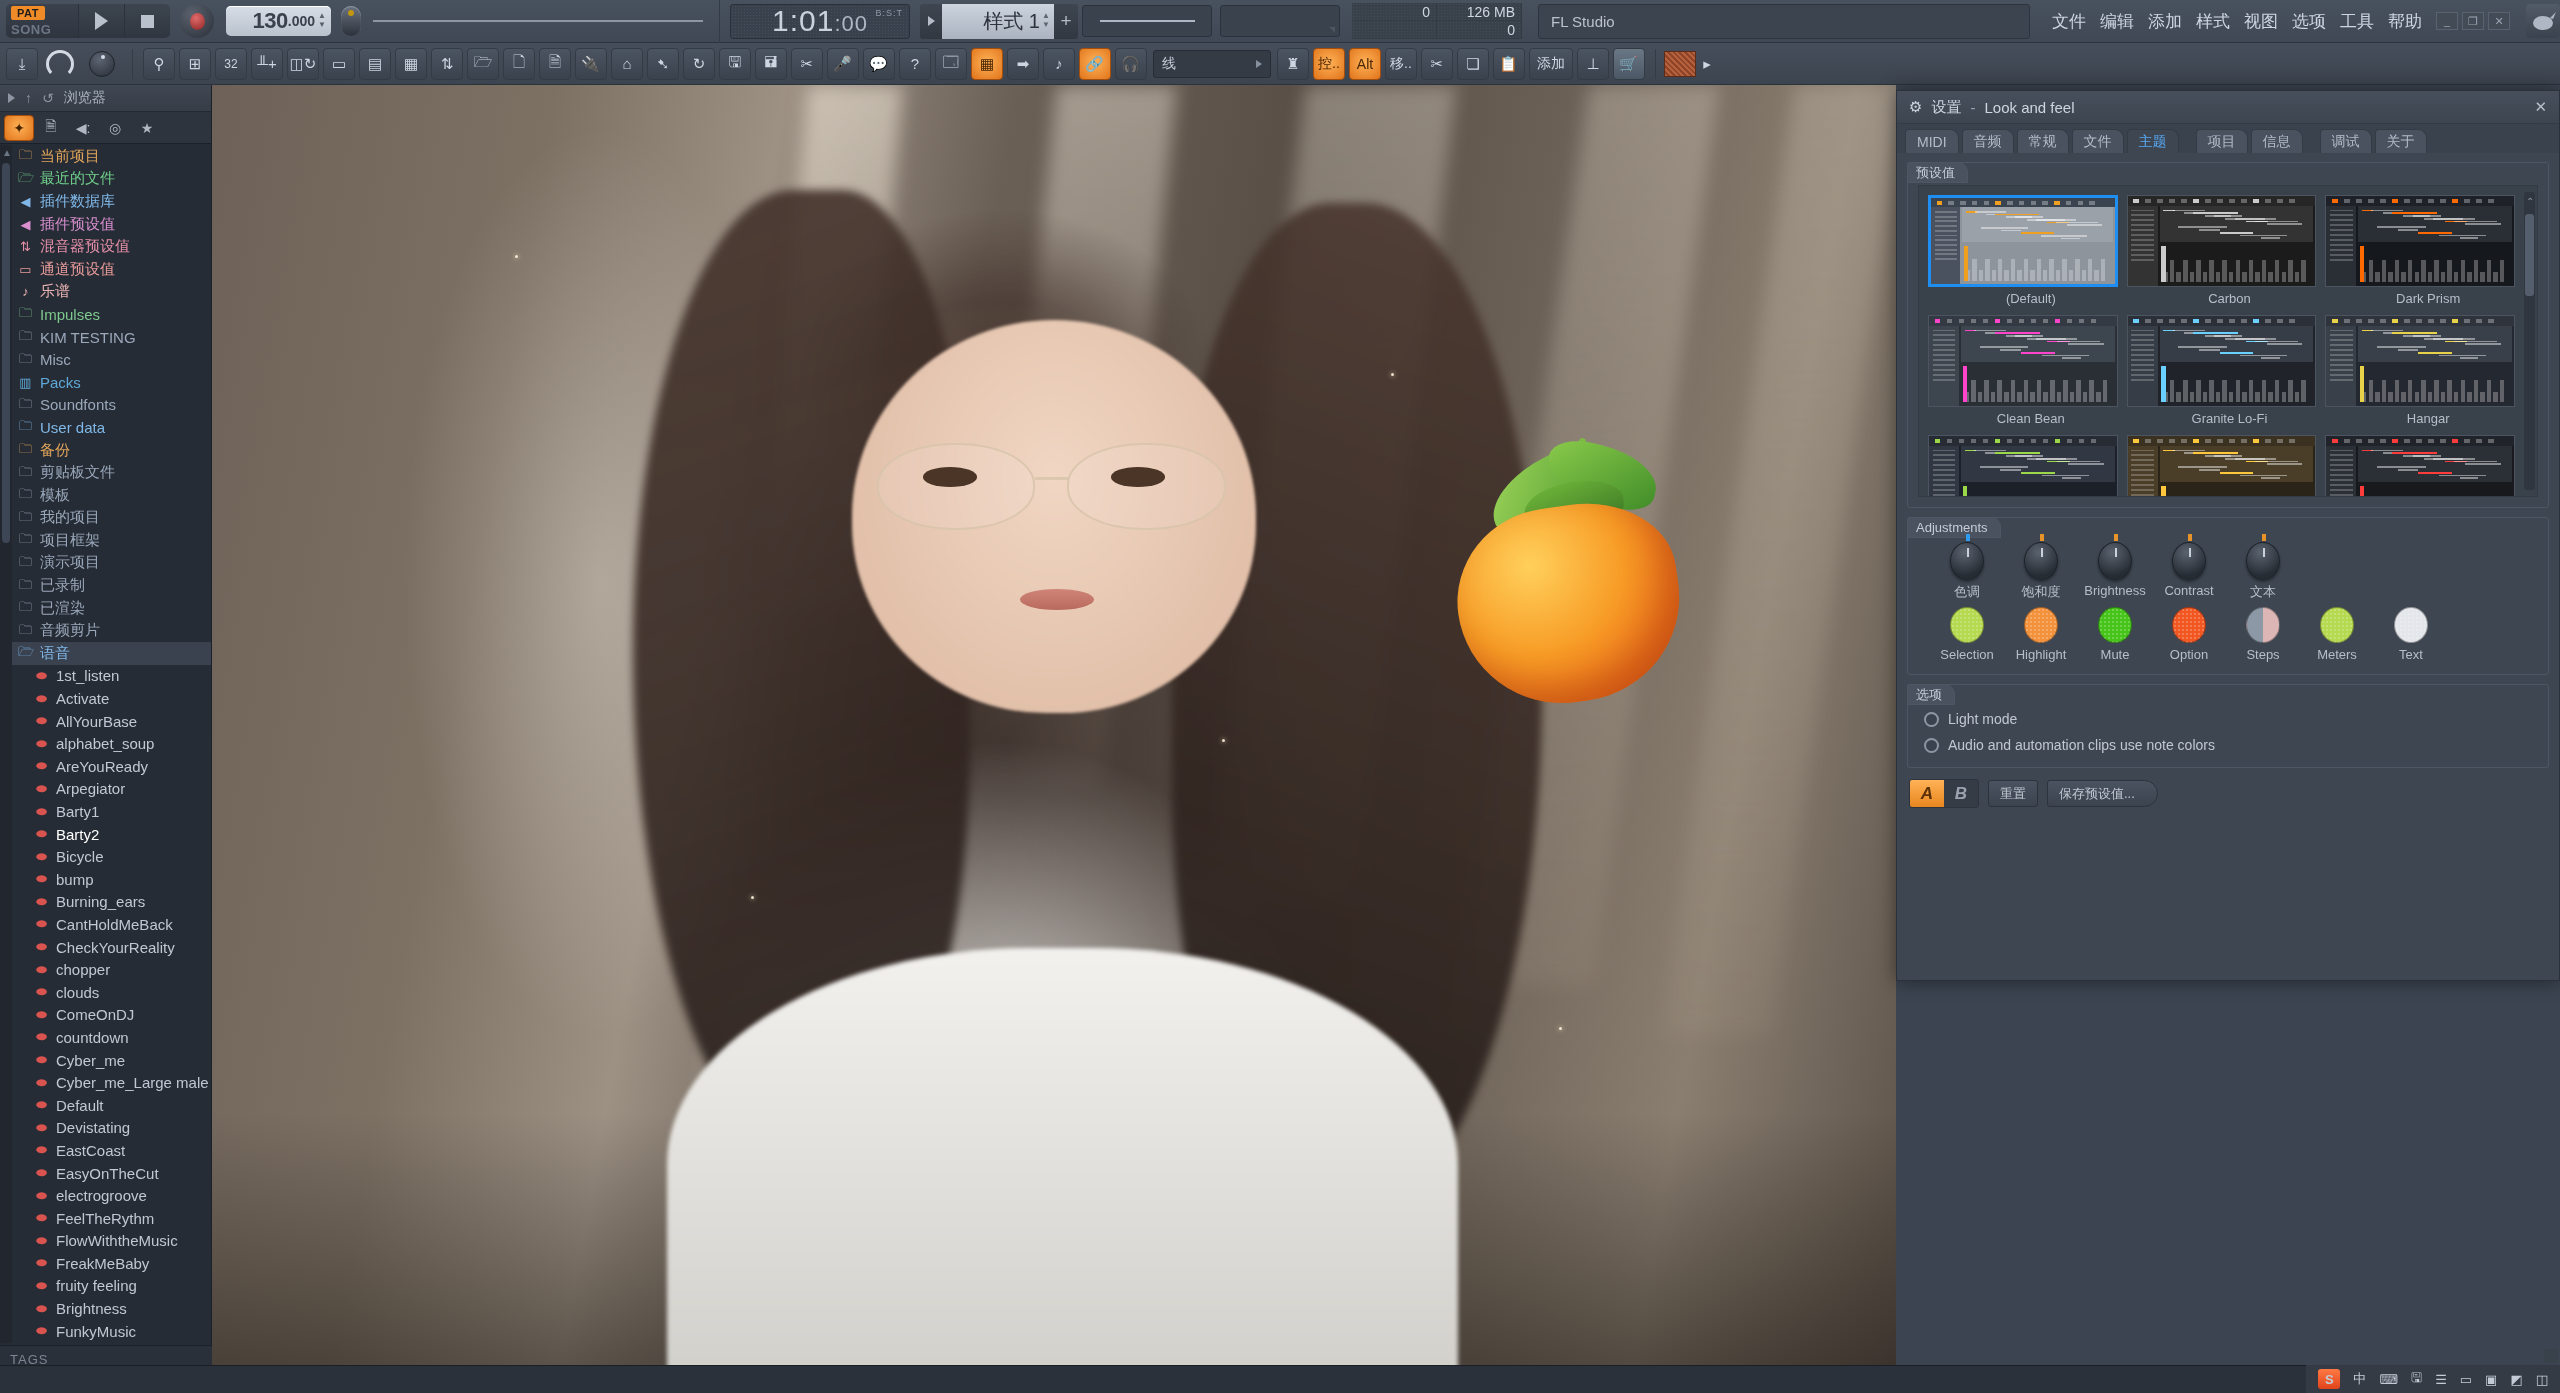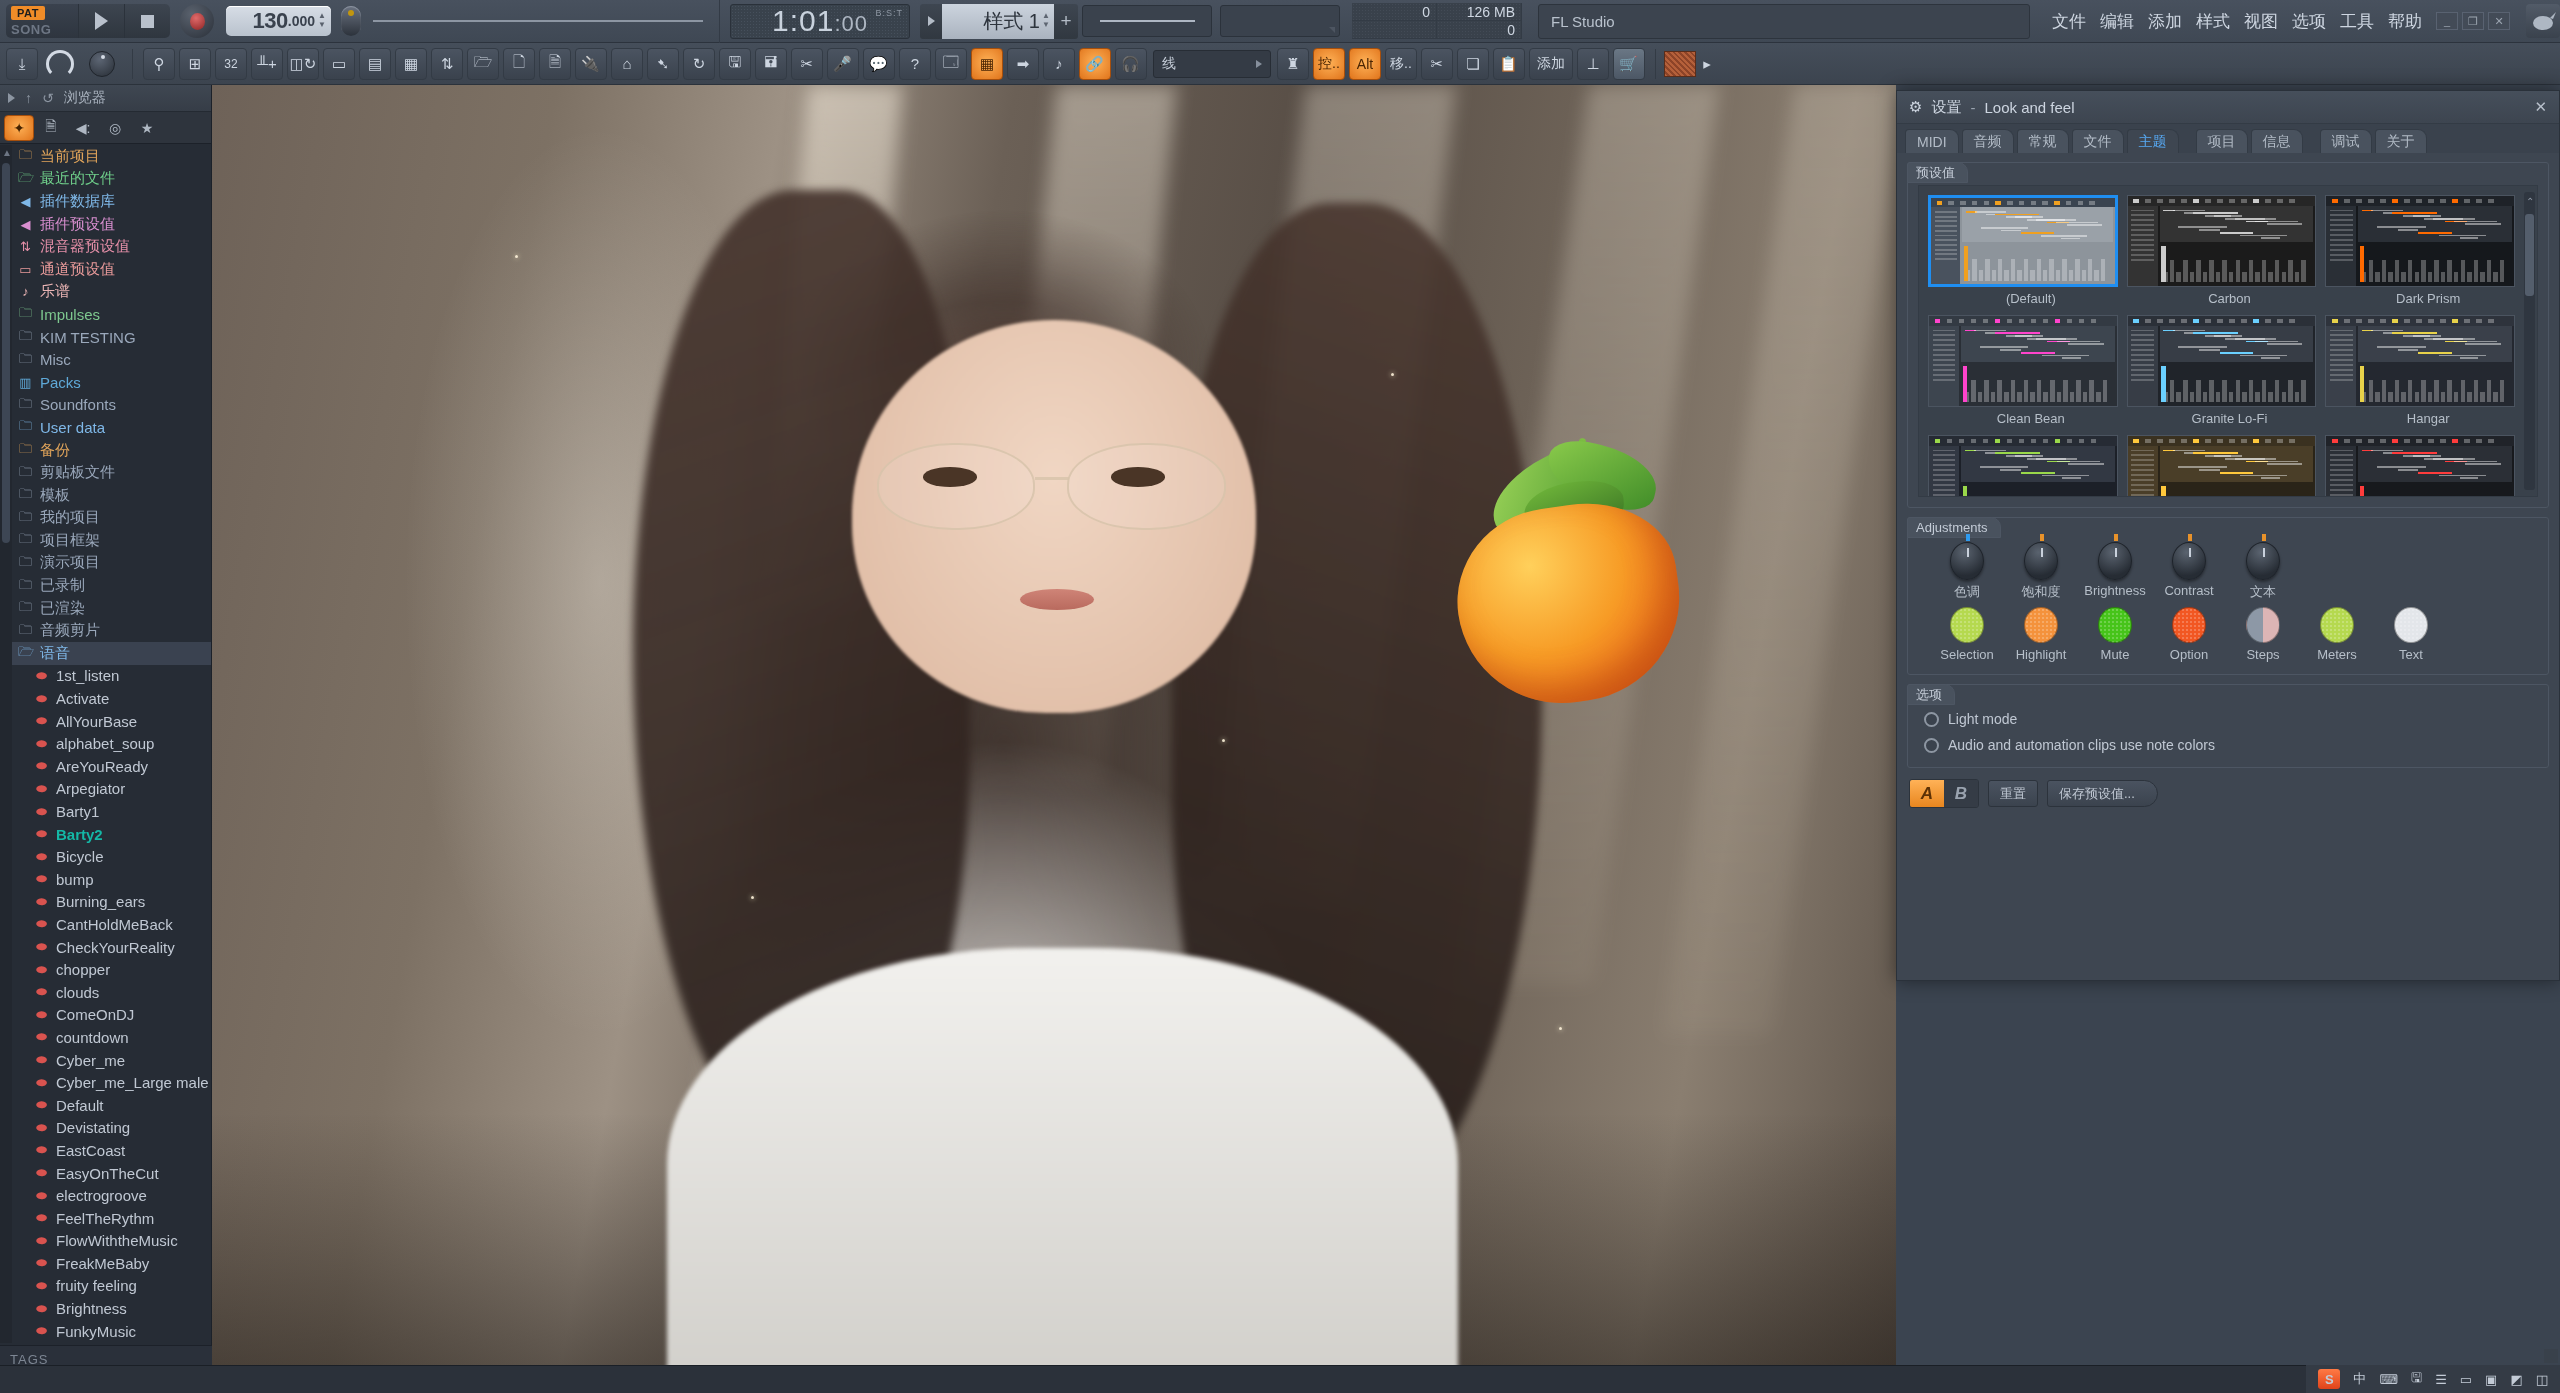--- a/index.html
+++ b/index.html
@@ -514,21 +514,21 @@
         <div class="trow" style="padding-left: 22px;">
           <span class="ticon" style="color: rgb(217, 83, 79);">⬬</span>
           <span style="color: rgb(192, 200, 211);">Arpegiator</span>
         </div>
         <div class="trow" style="padding-left: 22px;">
           <span class="ticon" style="color: rgb(217, 83, 79);">⬬</span>
           <span style="color: rgb(192, 200, 211);">Barty1</span>
         </div>
         <div class="trow" style="padding-left: 22px;">
           <span class="ticon" style="color: rgb(217, 83, 79);">⬬</span>
-          <span style="color: #14b8a6; font-weight: bold;">Barty2</span>
+          <span style="color: #ffffff;">Barty2</span>
         </div>
         <div class="trow" style="padding-left: 22px;">
           <span class="ticon" style="color: rgb(217, 83, 79);">⬬</span>
           <span style="color: rgb(192, 200, 211);">Bicycle</span>
         </div>
         <div class="trow" style="padding-left: 22px;">
           <span class="ticon" style="color: rgb(217, 83, 79);">⬬</span>
           <span style="color: rgb(192, 200, 211);">bump</span>
         </div>
         <div class="trow" style="padding-left: 22px;">

